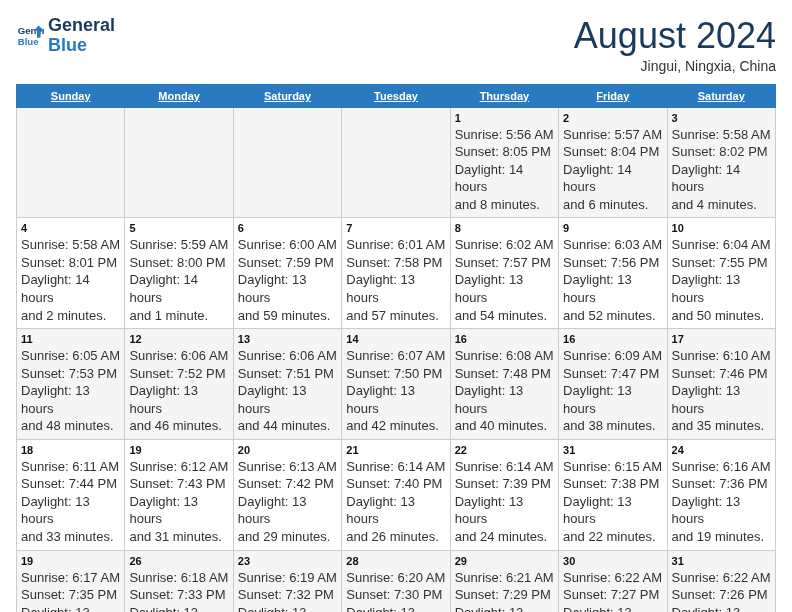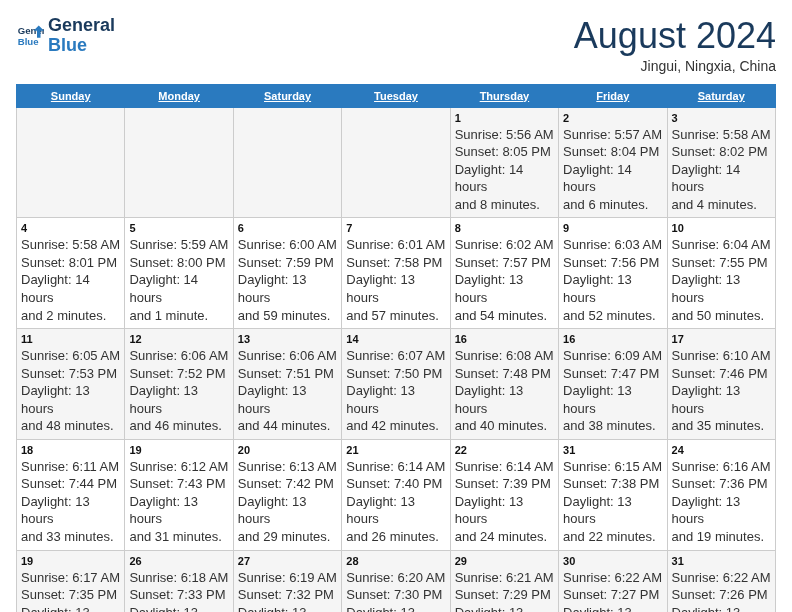--- a/index.html
+++ b/index.html
@@ -246,21 +246,21 @@
         <tr>
           <td>
             <span class="day-num">19</span>
             <div class="day-info">Sunrise: 6:17 AM<br>Sunset: 7:35 PM<br>Daylight: 13 hours<br>and 17 minutes.</div>
           </td>
           <td>
             <span class="day-num">26</span>
             <div class="day-info">Sunrise: 6:18 AM<br>Sunset: 7:33 PM<br>Daylight: 13 hours<br>and 15 minutes.</div>
           </td>
           <td>
-            <span class="day-num">27</span>
+            <span class="day-num">23</span>
             <div class="day-info">Sunrise: 6:19 AM<br>Sunset: 7:32 PM<br>Daylight: 13 hours<br>and 12 minutes.</div>
           </td>
           <td>
             <span class="day-num">28</span>
             <div class="day-info">Sunrise: 6:20 AM<br>Sunset: 7:30 PM<br>Daylight: 13 hours<br>and 10 minutes.</div>
           </td>
           <td>
             <span class="day-num">29</span>
             <div class="day-info">Sunrise: 6:21 AM<br>Sunset: 7:29 PM<br>Daylight: 13 hours<br>and 8 minutes.</div>
           </td>

